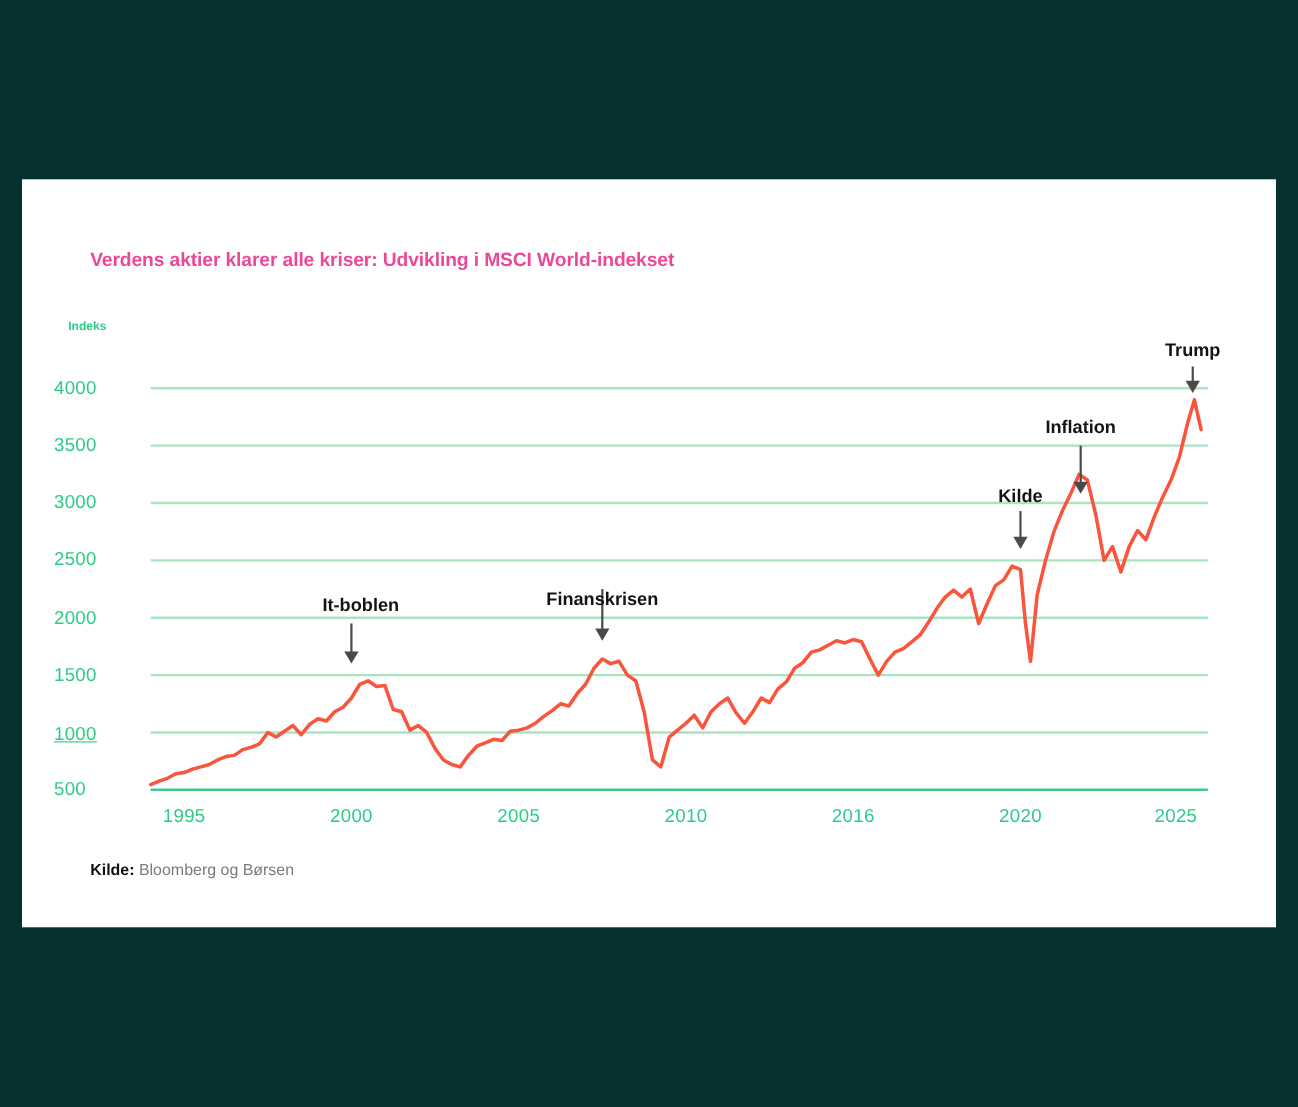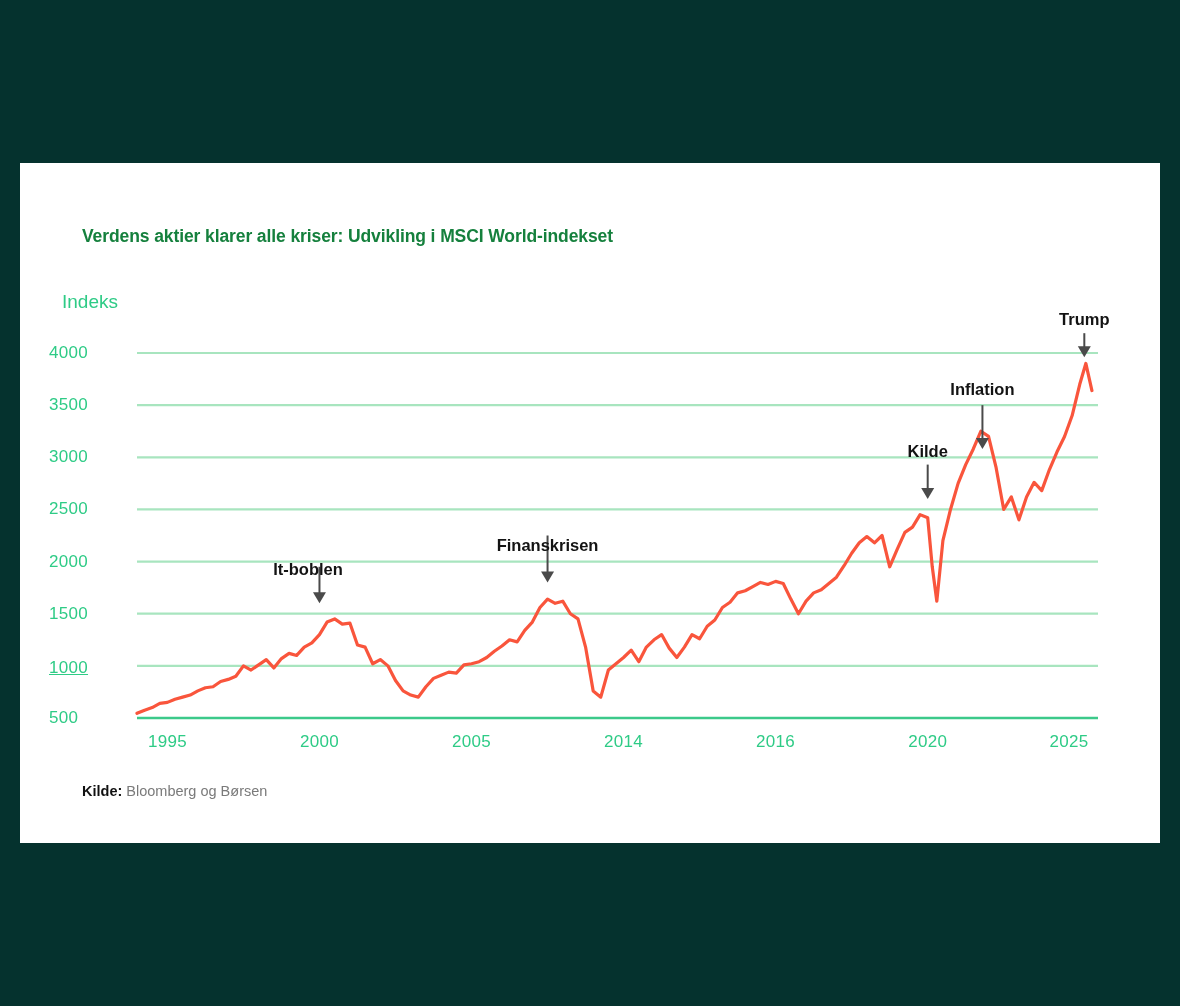--- a/index.html
+++ b/index.html
@@ -26,31 +26,31 @@
     width: 1140px;
     height: 680px;
     background: #ffffff;
   }
   #chart-title {
     position: absolute;
     left: 62px;
     top: 63px;
     font-size: 17.5px;
     font-weight: bold;
-    color: #15803d;
+    color: #ec4899;
     letter-spacing: -0.1px;
     white-space: nowrap;
   }
   #ylabel {
     position: absolute;
     left: 42px;
     top: 128px;
-    font-size: 19px;
+    font-size: 11px;
     color: #2ecb86;
-    font-weight: normal;
+    font-weight: bold;
     white-space: nowrap;
   }
   #plot {
     position: absolute;
     left: 0px;
     top: 0px;
     width: 1140px;
     height: 680px;
   }
   .ytick {
@@ -137,27 +137,27 @@
           <div class="ytick" style="left: 29px; top: 398.571px;">2000</div>
           <div class="ytick" style="left: 29px; top: 346.429px;">2500</div>
           <div class="ytick" style="left: 29px; top: 294.286px;">3000</div>
           <div class="ytick" style="left: 29px; top: 242.143px;">3500</div>
           <div class="ytick" style="left: 29px; top: 190px;">4000</div>
         </div>
       <div id="xticks">
           <div class="xtick" style="left: 147.411px; top: 569px;">1995</div>
           <div class="xtick" style="left: 299.468px; top: 569px;">2000</div>
           <div class="xtick" style="left: 451.525px; top: 569px;">2005</div>
-          <div class="xtick" style="left: 603.582px; top: 569px;">2014</div>
+          <div class="xtick" style="left: 603.582px; top: 569px;">2010</div>
           <div class="xtick" style="left: 755.639px; top: 569px;">2016</div>
           <div class="xtick" style="left: 907.696px; top: 569px;">2020</div>
           <div class="xtick" style="left: 1049px; top: 569px;">2025</div>
         </div>
       <div id="annlabels">
-          <div class="annotation-label" style="left: 288px; top: 378.143px; margin-top: 19px;">It-boblen</div>
+          <div class="annotation-label" style="left: 308px; top: 378.143px;">It-boblen</div>
           <div class="annotation-label" style="left: 527.554px; top: 346.857px; margin-top: 26px;">Finanskrisen</div>
           <div class="annotation-label" style="left: 907.696px; top: 279.071px;">Kilde</div>
           <div class="annotation-label" style="left: 962.437px; top: 216.5px;">Inflation</div>
           <div class="annotation-label" style="left: 1064.31px; top: 146.629px;">Trump</div>
         </div>
     </div>
 
     <div id="source">
       <b>Kilde:</b><span> Bloomberg og Børsen</span>
     </div>

